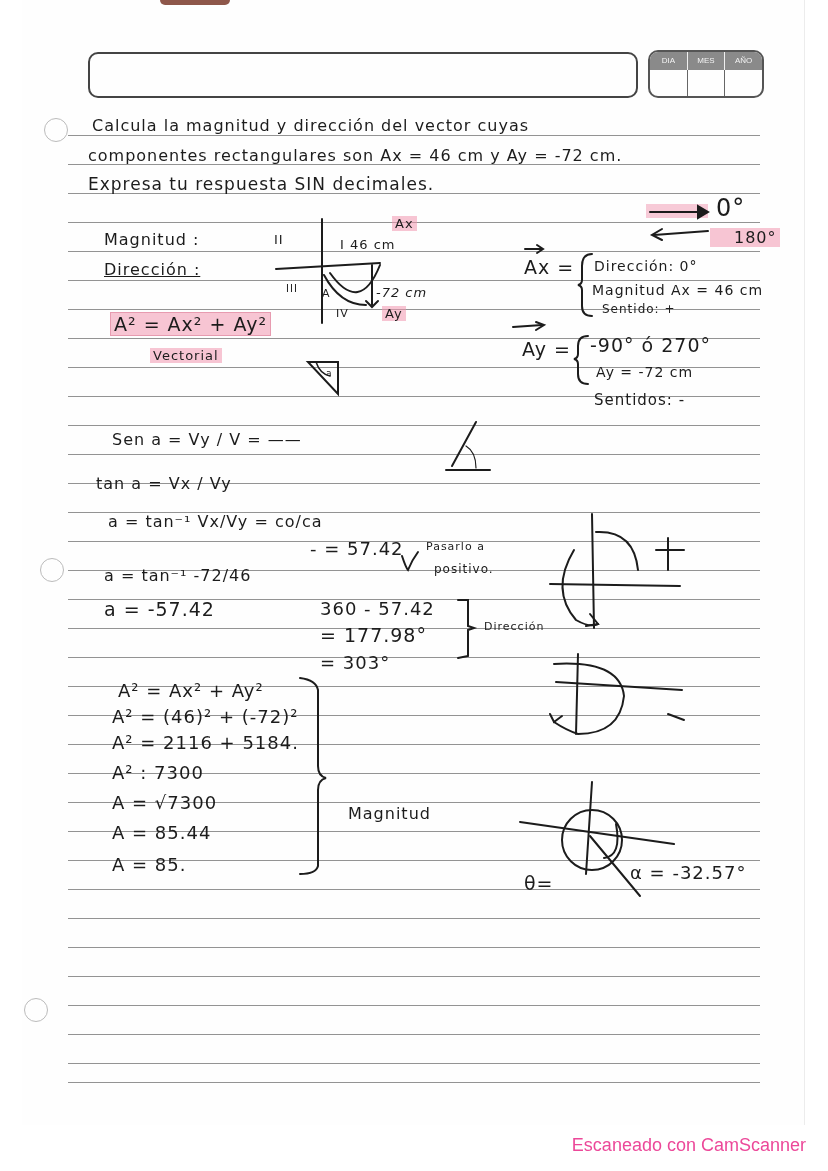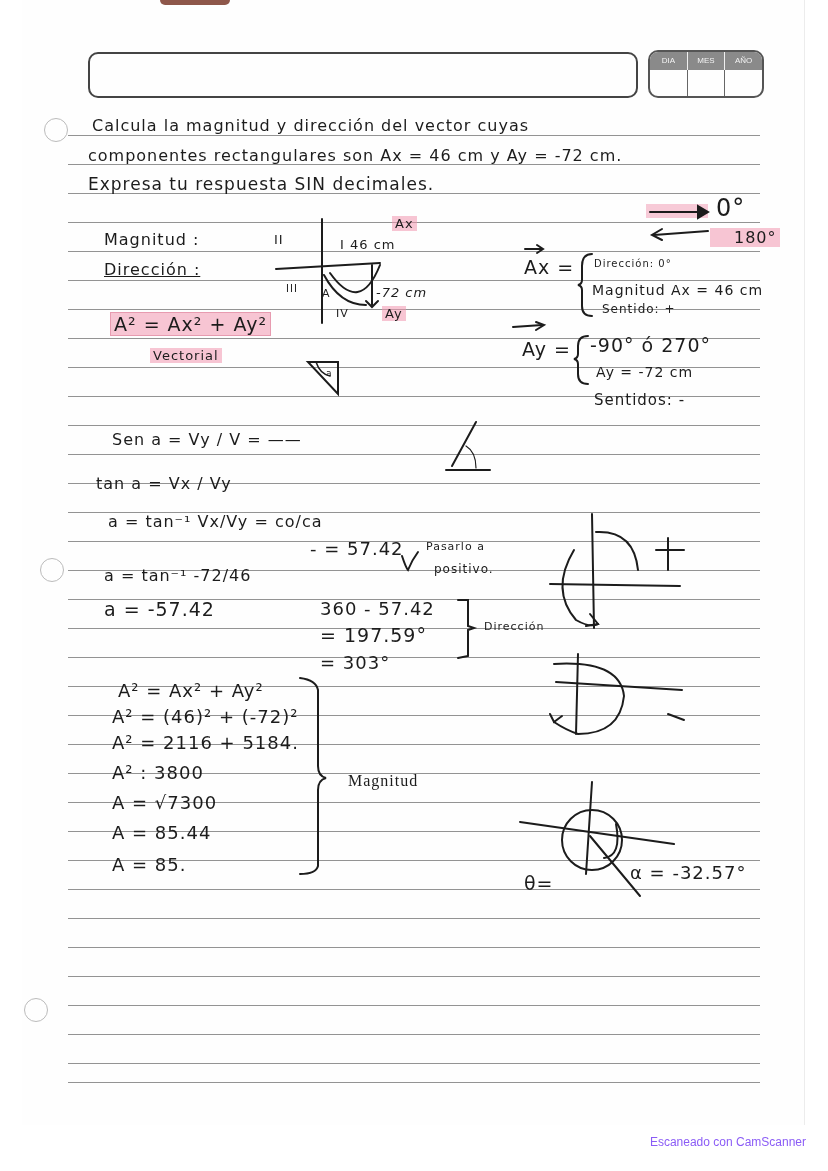--- a/index.html
+++ b/index.html
@@ -20,21 +20,21 @@
   .date-cells { display: flex; flex: 1; }
   .date-cells span { flex: 1; border-right: 1px solid #666; }
   .date-cells span:last-child { border-right: none; }
   .hw { position: absolute; white-space: nowrap; font-family: "DejaVu Sans", sans-serif; color: #1c1c1c; letter-spacing: 1px; }
   .hl { background: rgba(240,150,175,.55); padding: 0 3px; }
   .small { font-size: 13px; }
   .med { font-size: 16px; }
   .big { font-size: 19px; }
   .hole { position: absolute; width: 22px; height: 22px; border-radius: 50%; border: 1.5px solid #bbb; }
   .footer { position: absolute; left: 0; top: 1125px; width: 828px; height: 46px; background: #fff; }
-  .scanner { position: absolute; right: 22px; top: 1135px; font-family: "Liberation Sans", sans-serif; font-size: 12px; color: #8b5cf6; }
+  .scanner { position: absolute; right: 22px; top: 1135px; font-family: "Liberation Sans", sans-serif; font-size: 18px; color: #ec4899; }
   .brand { position: absolute; left: 674px; top: 1148px; font-family: "Liberation Serif", serif; font-size: 20px; color: #4d7c0f; letter-spacing: 1px; }
   svg.sk { position: absolute; overflow: visible; }
   svg.sk * { fill: none; stroke: #1c1c1c; stroke-width: 2; stroke-linecap: round; }
 </style>
 </head>
 <body>
 
 <div class="page"></div>
 <div class="binding"></div>
 
@@ -145,21 +145,21 @@
 <div class="hw med hl" style="left:710px;top:228px;padding-left:24px;">180°</div>
 
 <div class="hw big" style="left:524px;top:256px;">Ax =</div>
 <svg class="sk" style="left:524px;top:244px;" width="22" height="10">
     <line x1="1" y1="5" x2="18" y2="5"></line>
     <path d="M13 1 L19 5 L13 9"></path>
   </svg>
 <svg class="sk" style="left:578px;top:252px;" width="16" height="66">
     <path d="M14 2 Q4 2 4 14 L4 28 Q4 32 0 33 Q4 34 4 38 L4 54 Q4 64 14 64"></path>
   </svg>
-<div class="hw small" style="left:594px;top:258px;font-size:10px;">Dirección: 0°</div>
+<div class="hw small" style="left:594px;top:258px;font-size:14px;">Dirección: 0°</div>
 <div class="hw small" style="left:592px;top:282px;font-size:14px;">Magnitud Ax = 46 cm</div>
 <div class="hw small" style="left:602px;top:302px;font-size:12px;">Sentido: +</div>
 
 <svg class="sk" style="left:512px;top:322px;" width="34" height="10">
     <line x1="1" y1="5" x2="30" y2="3"></line>
     <path d="M24 0 L32 3 L24 8"></path>
   </svg>
 <div class="hw big" style="left:522px;top:338px;">Ay =</div>
 <svg class="sk" style="left:574px;top:334px;" width="16" height="52">
     <path d="M14 2 Q4 2 4 12 L4 20 Q4 24 0 25 Q4 26 4 30 L4 40 Q4 50 14 50"></path>
@@ -174,21 +174,21 @@
 <div class="hw med" style="left:104px;top:566px;">a = tan⁻¹ -72/46</div>
 <div class="hw big" style="left:104px;top:598px;">a = -57.42</div>
 
 <div class="hw big" style="left:310px;top:538px;font-size:18px;">- = 57.42</div>
 <svg class="sk" style="left:400px;top:550px;" width="20" height="24">
     <path d="M2 6 Q6 18 8 20 Q12 10 18 2"></path>
   </svg>
 <div class="hw small" style="left:426px;top:540px;font-size:11px;">Pasarlo a</div>
 <div class="hw small" style="left:434px;top:562px;font-size:12px;text-align:right;">positivo.</div>
 <div class="hw big" style="left:320px;top:598px;font-size:18px;">360 - 57.42</div>
-<div class="hw big" style="left:320px;top:624px;font-size:19px;">= 197.59°</div>
+<div class="hw big" style="left:320px;top:624px;font-size:19px;">= 177.98°</div>
 <div class="hw big" style="left:320px;top:652px;font-size:18px;">= 303°</div>
 <svg class="sk" style="left:456px;top:596px;" width="20" height="66">
     <path d="M2 4 L12 4 L12 30 L18 32 L12 34 L12 60 L2 62"></path>
   </svg>
 <div class="hw small" style="left:484px;top:620px;font-size:11px;">Dirección</div>
 
 <svg class="sk" style="left:550px;top:510px;" width="140" height="130">
   <line x1="42" y1="4" x2="44" y2="118"></line>
   <line x1="0" y1="74" x2="130" y2="76"></line>
   <path d="M24 40 Q0 80 26 110 Q40 118 48 114"></path>
@@ -202,29 +202,29 @@
   <line x1="-4" y1="32" x2="122" y2="40"></line>
   <path d="M-6 14 Q60 10 64 46 Q60 84 18 84 Q6 80 -6 72"></path>
   <path d="M-10 64 L-6 72 L2 66"></path>
   <line x1="108" y1="64" x2="124" y2="70"></line>
 </svg>
 
 <div id="mag-steps">
     <div class="hw big" style="left: 118px; top: 680px; font-size: 18px;">A² = Ax² + Ay²</div>
     <div class="hw big" style="left: 112px; top: 706px; font-size: 18px;">A² = (46)² + (-72)²</div>
     <div class="hw big" style="left: 112px; top: 732px; font-size: 18px;">A² = 2116 + 5184.</div>
-    <div class="hw big" style="left: 112px; top: 762px; font-size: 18px;">A² : 3800</div>
+    <div class="hw big" style="left: 112px; top: 762px; font-size: 18px;">A² : 7300</div>
     <div class="hw big" style="left: 112px; top: 792px; font-size: 18px;">A = √7300</div>
     <div class="hw big" style="left: 112px; top: 822px; font-size: 18px;">A = 85.44</div>
     <div class="hw big" style="left: 112px; top: 854px; font-size: 18px;">A = 85.</div>
   </div>
 <svg class="sk" style="left:298px;top:676px;" width="30" height="200">
     <path d="M2 2 Q18 4 20 14 L20 90 Q20 100 28 102 Q20 104 20 114 L20 190 Q18 198 2 198"></path>
   </svg>
-<div class="hw med" style="left:348px;top:772px;font-family:Liberation Serif, serif;">Magnitud</div>
+<div class="hw med" style="left:348px;top:804px;">Magnitud</div>
 
 <svg class="sk" style="left:520px;top:780px;" width="160" height="120">
   <line x1="72" y1="2" x2="66" y2="94"></line>
   <line x1="0" y1="42" x2="154" y2="64"></line>
   <line x1="70" y1="56" x2="120" y2="116"></line>
   <circle cx="72" cy="60" r="30"></circle>
   <path d="M96 44 Q102 76 84 78"></path>
 </svg>
 <div class="hw big" style="left:524px;top:872px;">θ=</div>
 <div class="hw big" style="left:630px;top:862px;font-size:18px;">α = -32.57°</div>

